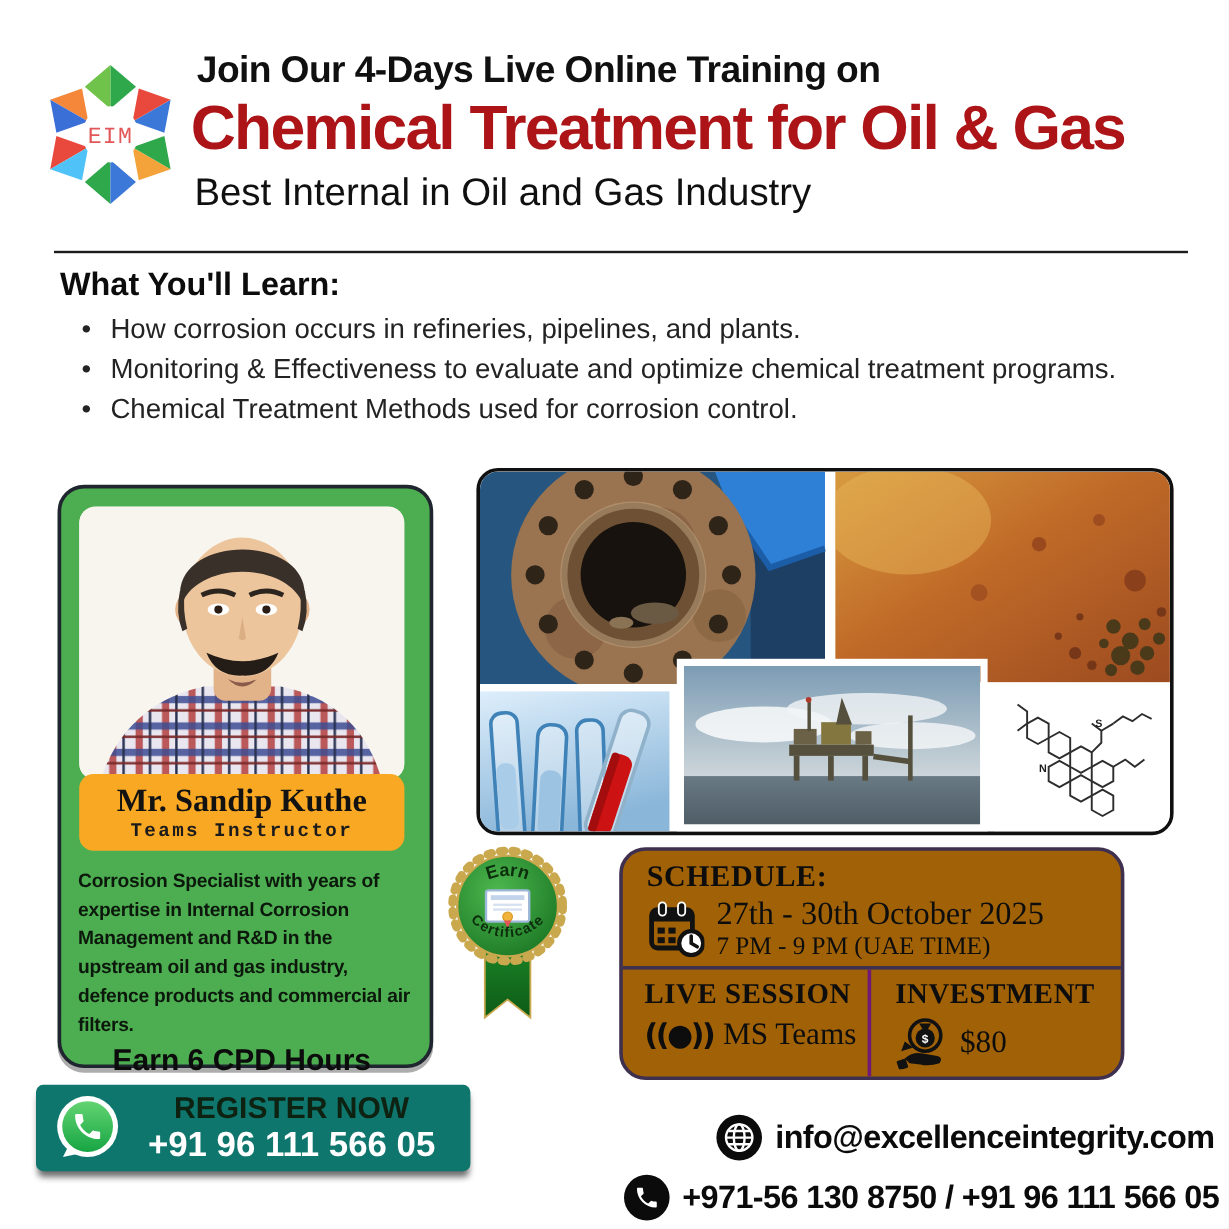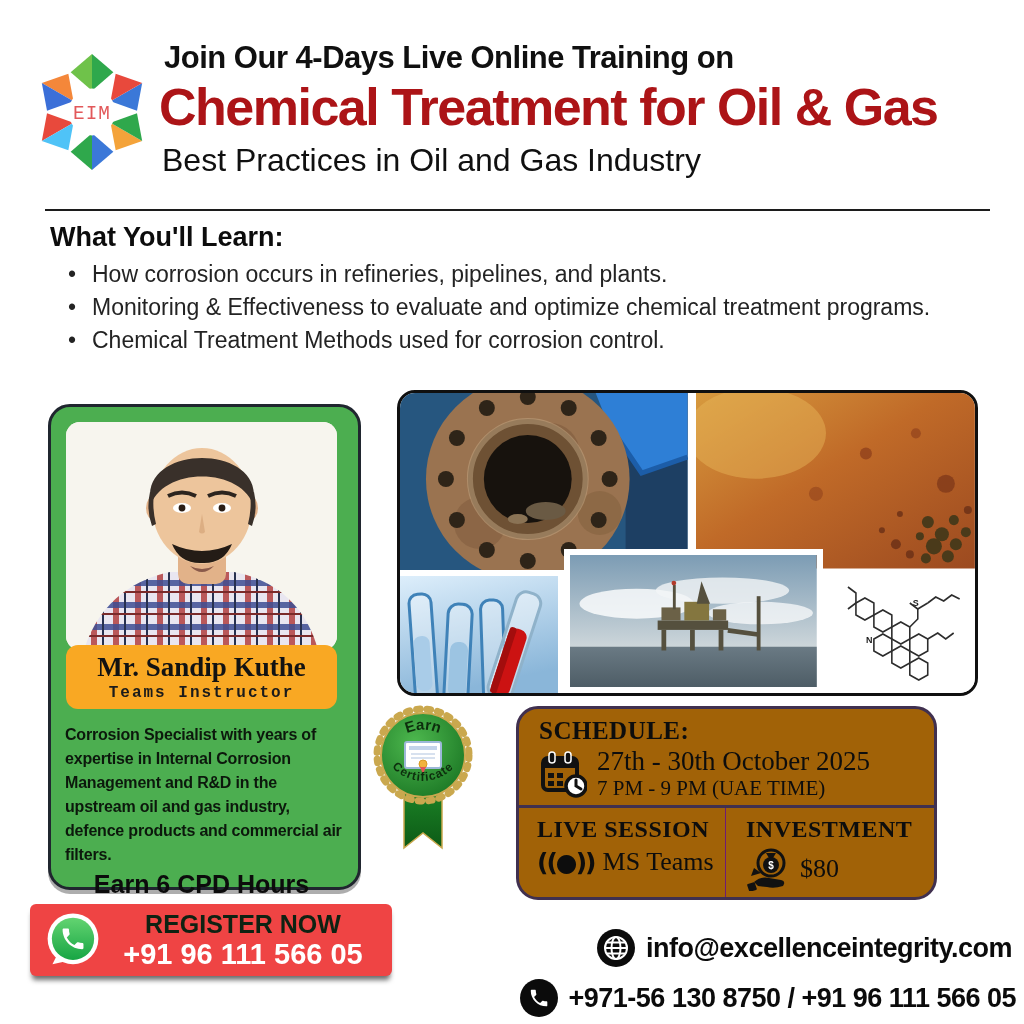--- a/index.html
+++ b/index.html
@@ -28,21 +28,21 @@
   .name-banner{position:absolute;left:15px;top:238px;width:271px;height:64px;background:#F9A823;
          border-radius:12px;display:flex;flex-direction:column;align-items:center;justify-content:center;}
   .name{font-family:"Liberation Serif",serif;font-weight:700;font-size:27px;color:#121212;line-height:30px;}
   .role{font-family:"Liberation Mono","DejaVu Sans Mono",monospace;font-weight:700;font-size:16px;
         letter-spacing:2px;color:#1b1b1b;margin-top:2px;}
   .bio{position:absolute;left:14px;top:316px;width:281px;font-size:16px;font-weight:700;
        line-height:24px;letter-spacing:-.2px;color:#0c180c;}
   .cpd{left:48px;top:870px;width:307px;text-align:center;font-size:25px;font-weight:800;color:#0c0c0c;}
 
   
-  .register{left:30px;top:904px;width:362px;height:72px;background:#ef4444;border-radius:6px;
+  .register{left:30px;top:904px;width:362px;height:72px;background:#0f766e;border-radius:6px;
             display:flex;align-items:center;padding-left:14px;box-sizing:border-box;
             box-shadow:0 6px 5px -2px rgba(30,30,30,.65);cursor:pointer;}
   .register-text{flex:1;text-align:center;padding-right:8px;}
   .register-label{font-size:25px;font-weight:800;color:#0e2212;line-height:28px;}
   .register-phone{font-size:29px;font-weight:800;color:#ffffff;line-height:32px;}
 
   
   .collage{left:397px;top:390px;width:575px;height:300px;border:3px solid #101010;border-radius:18px;
            background:#fff;overflow:hidden;}
   .collage .img{position:absolute;}
@@ -59,21 +59,21 @@
   
   .schedbox{left:516px;top:706px;width:421px;height:194px;border:3px solid #40304F;border-radius:22px;
             background:#a16207;box-sizing:border-box;font-family:"Liberation Serif",serif;color:#0d0d0d;}
   .sched-top{height:99px;border-bottom:3px solid #40304F;box-sizing:border-box;padding:8px 0 0 20px;}
   .sched-heading{font-size:25px;font-weight:700;letter-spacing:.5px;}
   .sched-row{display:flex;align-items:center;gap:10px;margin-top:2px;}
   .sched-dates{font-size:27px;line-height:29px;}
   .sched-time{font-size:21px;line-height:24px;}
   .sched-bottom{display:flex;height:89px;}
   .cell{box-sizing:border-box;padding:8px 0 0 18px;}
-  .cell-live{width:207px;border-right:1px solid #701a75;}
+  .cell-live{width:207px;border-right:3px solid #701a75;}
   .cell-invest{flex:1;padding-left:20px;}
   .cell-label{font-size:24px;font-weight:700;letter-spacing:.5px;}
   .cell-value-row{display:flex;align-items:center;gap:8px;margin-top:4px;}
   .live-glyph{font-family:"DejaVu Sans",sans-serif;font-weight:700;font-size:25px;letter-spacing:-2px;}
   .cell-value{font-size:26px;}
 
   
   .contact-row{position:absolute;display:flex;align-items:center;gap:10px;cursor:pointer;}
   .row-email{top:928px;right:12px;}
   .row-phone{top:978px;right:8px;}
@@ -112,21 +112,21 @@
             <polygon points="61,4 40,22 61,40" fill="#3b6fd8"></polygon>
         </g>
         <circle cx="61" cy="61" r="23" fill="#ffffff"></circle>
         <text x="61" y="68" text-anchor="middle" font-family="Liberation Mono, DejaVu Sans Mono, monospace" font-size="19" letter-spacing="1" fill="#e2585a">EIM</text>
       </g>
     </svg>
   </div>
 
   <div class="abs eyebrow">Join Our 4-Days Live Online Training on</div>
   <div class="abs title">Chemical Treatment for Oil &amp; Gas</div>
-  <div class="abs subtitle">Best Practices in Oil and Gas Industry</div>
+  <div class="abs subtitle">Best Internal in Oil and Gas Industry</div>
   <div class="abs rule"></div>
 
   <div class="abs learn-heading">What You'll Learn:</div>
   <div class="abs learn-list">
     <div class="bullet">How corrosion occurs in refineries, pipelines, and plants.</div>
     <div class="bullet">Monitoring &amp; Effectiveness to evaluate and optimize chemical treatment programs.</div>
     <div class="bullet">Chemical Treatment Methods used for corrosion control.</div>
   </div>
 
   <div class="abs card">

